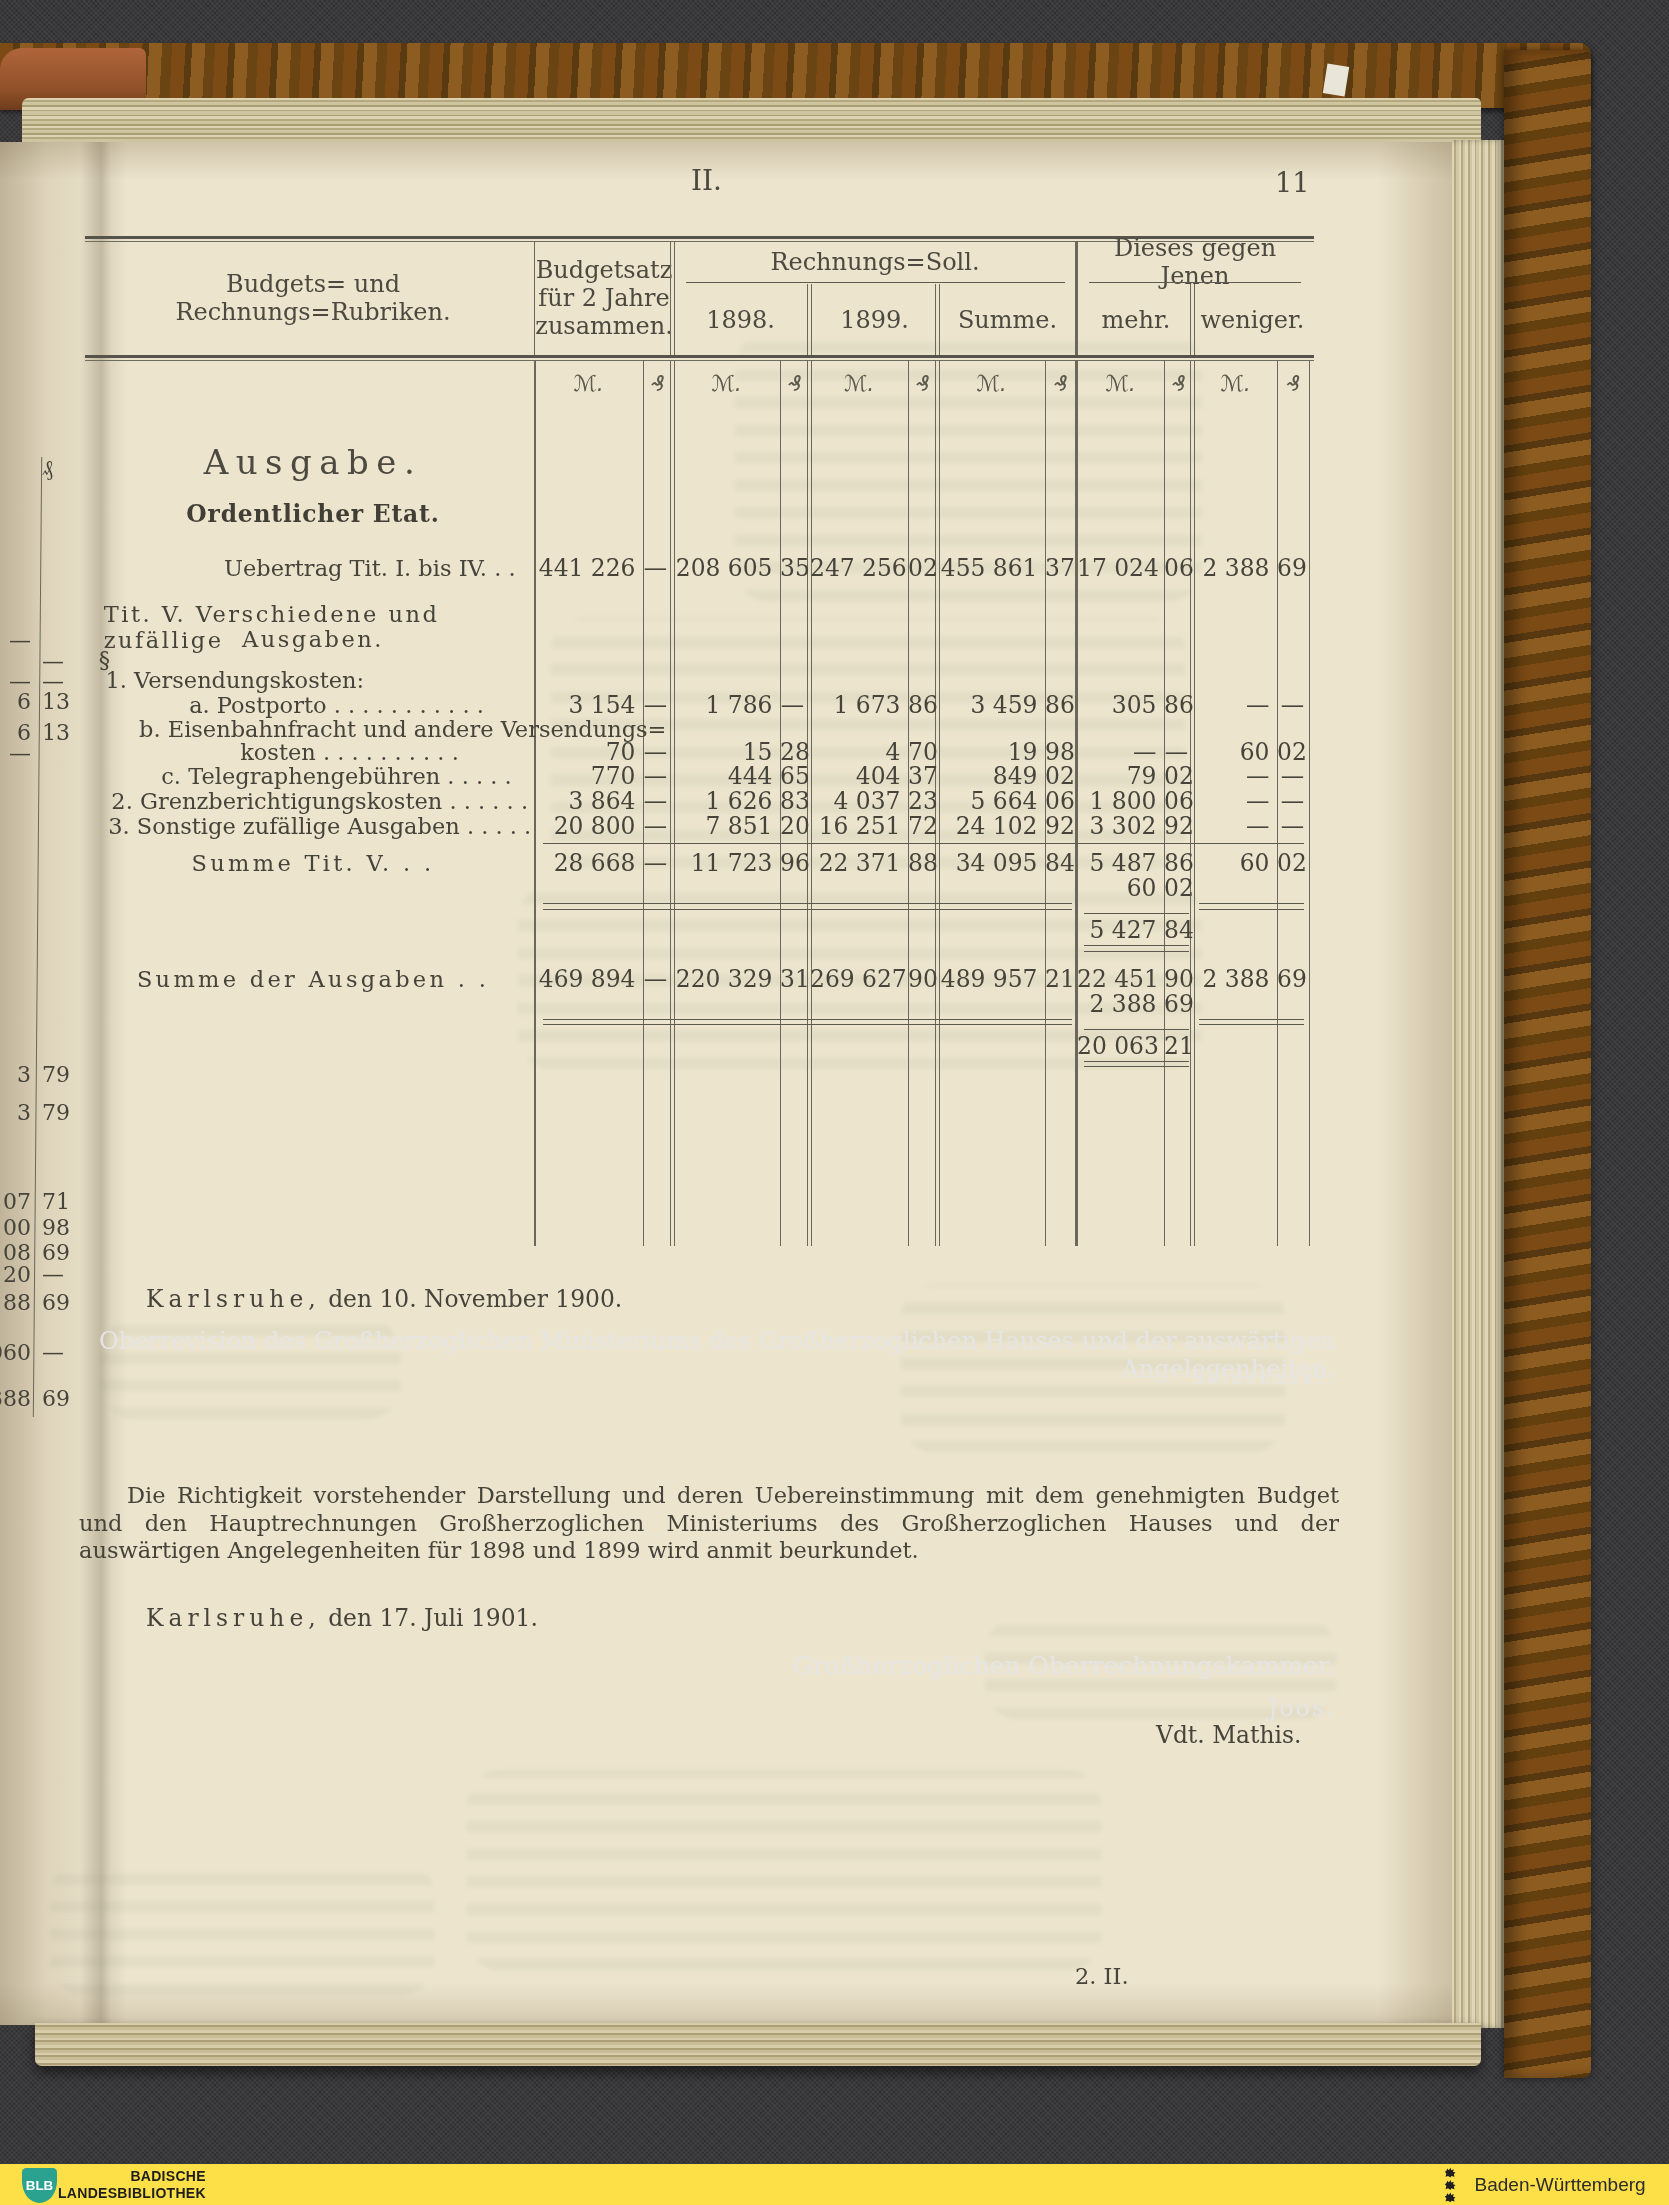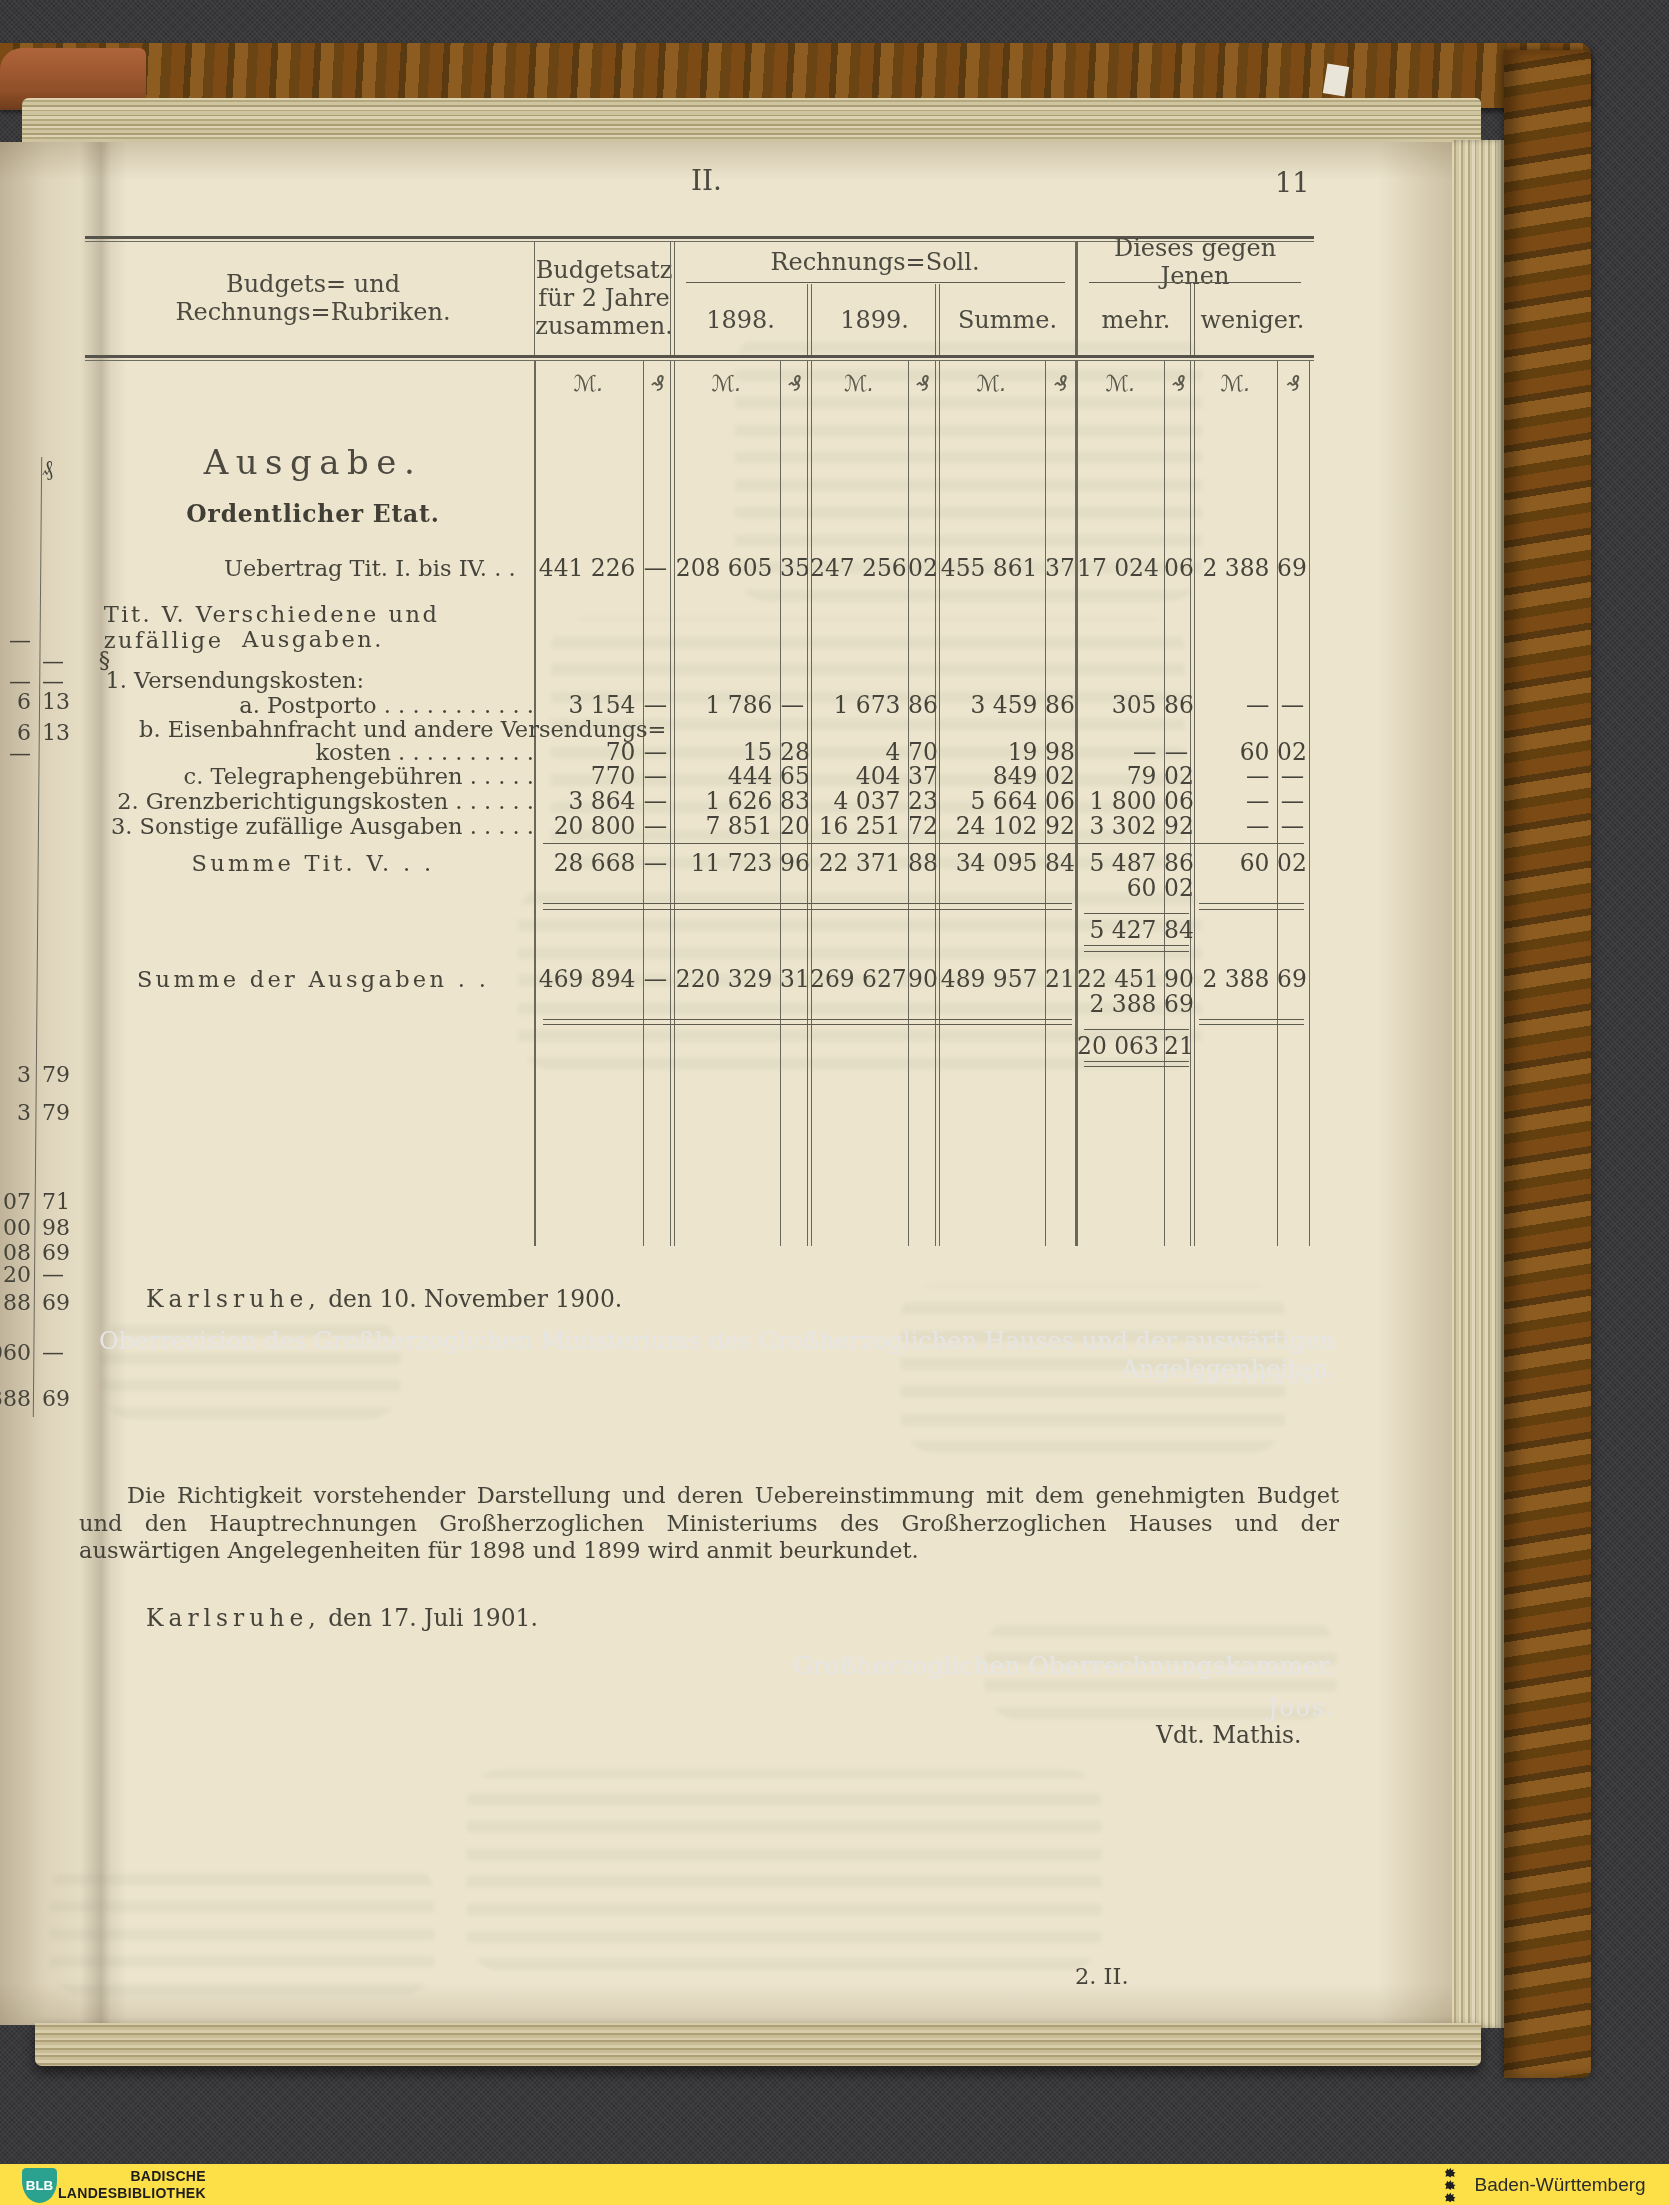--- a/index.html
+++ b/index.html
@@ -76,21 +76,21 @@
   .grid{display:grid;grid-template-columns:442px 109px 30px 107px 30px 98px 30px 107px 32px 87px 30px 83px 33px;}
   .units{position:absolute;left:0;right:0;top:125px;height:45px;align-items:center;}
   .units .u{text-align:center;font-size:22px;font-style:italic;color:#5c5a4c;font-family:"DejaVu Sans","DejaVu Serif",sans-serif;}
   .vlines{position:absolute;left:0;top:124px;height:886px;width:100%;pointer-events:none;}
   .vl{position:absolute;top:0;bottom:0;background:#6a685a;}
   .vl.dbl{width:3.3px;background:none;border-left:0.8px solid #6a685a;border-right:0.8px solid #6a685a;}
   .rows{position:absolute;left:0;right:0;top:178px;}
   .trow{position:relative;font-size:23.4px;color:#45433a;}
   .trow .c{white-space:nowrap;text-align:right;padding-right:7.5px;overflow:visible;}
   .trow .c.pf{padding-right:5.8px;}
-  .trow .c.lab{text-align:right;padding-left:13.4px;padding-right:0;font-size:22.5px;}
+  .trow .c.lab{text-align:center;padding-left:13.4px;padding-right:0;font-size:22.5px;}
   .r-heading{margin-top:28px;height:30px;width:442px;text-align:center;letter-spacing:7.5px;font-size:34px;color:#4b4940;}
   .r-boldheading{margin-top:28px;height:28px;width:442px;text-align:center;font-weight:bold;letter-spacing:0.8px;font-size:23.4px;color:#403e35;}
   .cls-uebertrag{margin-top:28px;}
   .cls-uebertrag .c.lab{text-align:right;padding-right:18.4px;}
   .r-title{margin-top:20px;width:442px;color:#45433a;}
   .r-title .t1{height:25px;letter-spacing:2.5px;padding-left:11.7px;font-size:22.5px;}
   .r-title .t2{height:25px;letter-spacing:2.5px;text-align:center;font-size:22.5px;}
   .r-plain{height:23.4px;line-height:23.4px;padding-left:13.4px;font-size:22.5px;}
   .cls-para{height:18.4px;line-height:16.7px;padding-left:6.7px;}
   .r-data{height:25px;line-height:25px;}

